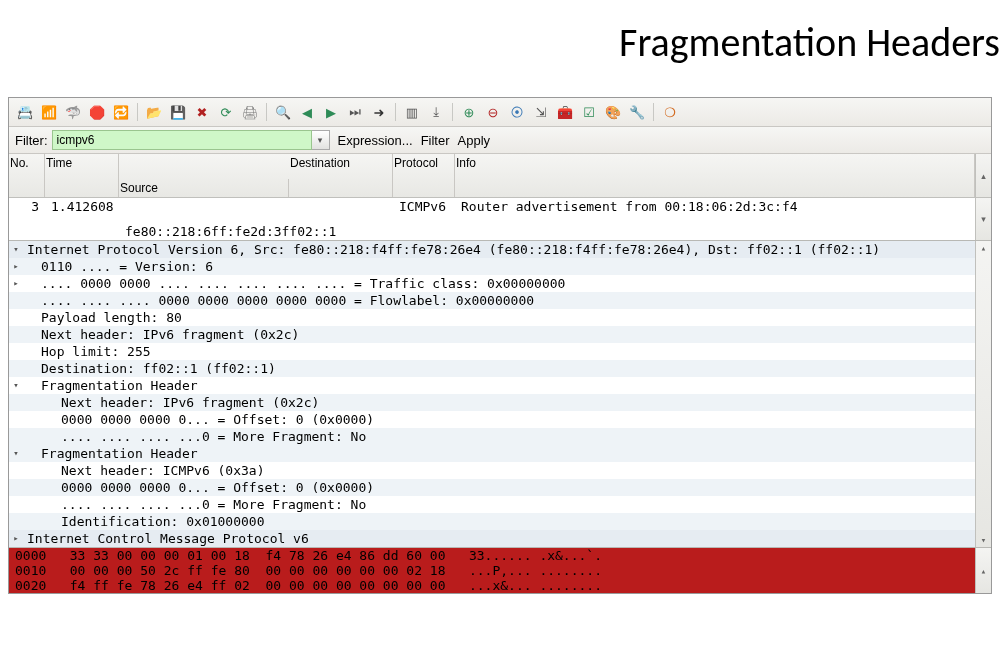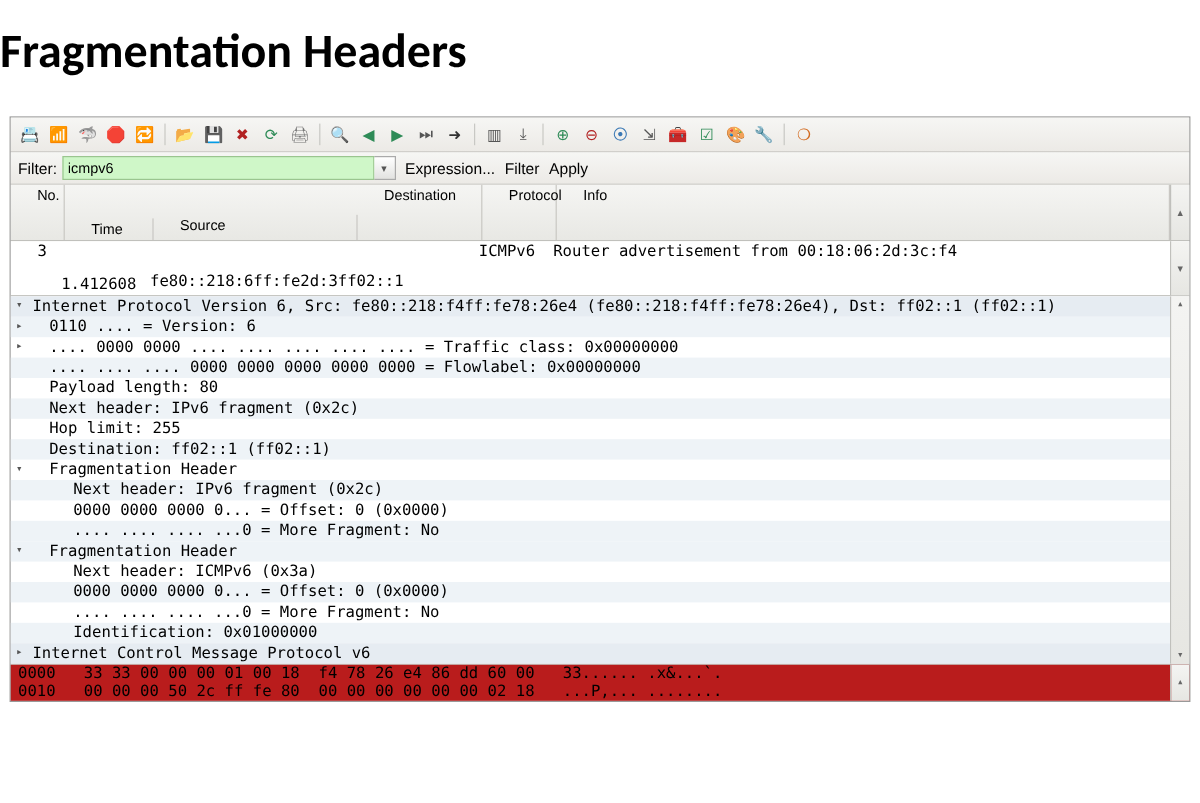--- a/index.html
+++ b/index.html
@@ -4,23 +4,23 @@
 <style>
   * { box-sizing: border-box; }
   body {
     margin: 0;
     padding: 0;
     font-family: Arial, sans-serif;
     background: #fff;
     width: 1000px;
   }
   .title {
-    text-align: left;
+    text-align: right;
     font-size: 40px;
-    font-weight: 700;
+    font-weight: 400;
     padding: 18px 0 30px;
     font-family: "Segoe UI", Calibri, Arial, sans-serif;
     color: #000;
   }
   .app {
     border: 1px solid #999;
     margin: 0 8px;
     background: #f2f2f0;
   }
   .toolbar {
@@ -76,25 +76,25 @@
     margin-left: 8px;
     cursor: pointer;
   }
   .list-header {
     display: flex;
     background: linear-gradient(#f5f5f3,#e8e8e4);
     border-bottom: 1px solid #c0c0bc;
     font-size: 12px;
   }
   .list-header .col {
-    padding: 2px 22px;
+    padding: 2px 1px;
     border-right: 1px solid #c9c7c3;
   }
   .col-no { width: 36px; }
-  .col-time { width: 74px; margin-top: 28px; }
+  .col-time { width: 74px; }
   .col-src { width: 170px; margin-top: 25px; }
   .col-dst { width: 104px; }
   .col-proto { width: 62px; }
   .col-info { flex: 1; border-right:none;}
   .scroll-col {
     width: 16px;
     background: linear-gradient(#f4f4f2,#e6e6e2);
     border-left: 1px solid #c0c0bc;
     display:flex;align-items:center;justify-content:center;
     font-size:9px;color:#666;
@@ -243,17 +243,18 @@
     <div class="scroll-col" style="flex-direction:column;justify-content:space-between;padding:2px 0">
       <span>▴</span>
       <span>▾</span>
     </div>
   </div>
 
   <div class="hex">
     <div class="hex-body" id="hex">
         <div class="hline">0000   33 33 00 00 00 01 00 18  f4 78 26 e4 86 dd 60 00   33...... .x&amp;...`.</div>
         <div class="hline">0010   00 00 00 50 2c ff fe 80  00 00 00 00 00 00 02 18   ...P,... ........</div>
+        <div class="hline">0020   f4 ff fe 78 26 e4 ff 02  00 00 00 00 00 00 00 00   ...x&amp;... ........</div>
       </div>
     <div class="scroll-col">▴</div>
   </div>
 
 </div>
 
 </body></html>

